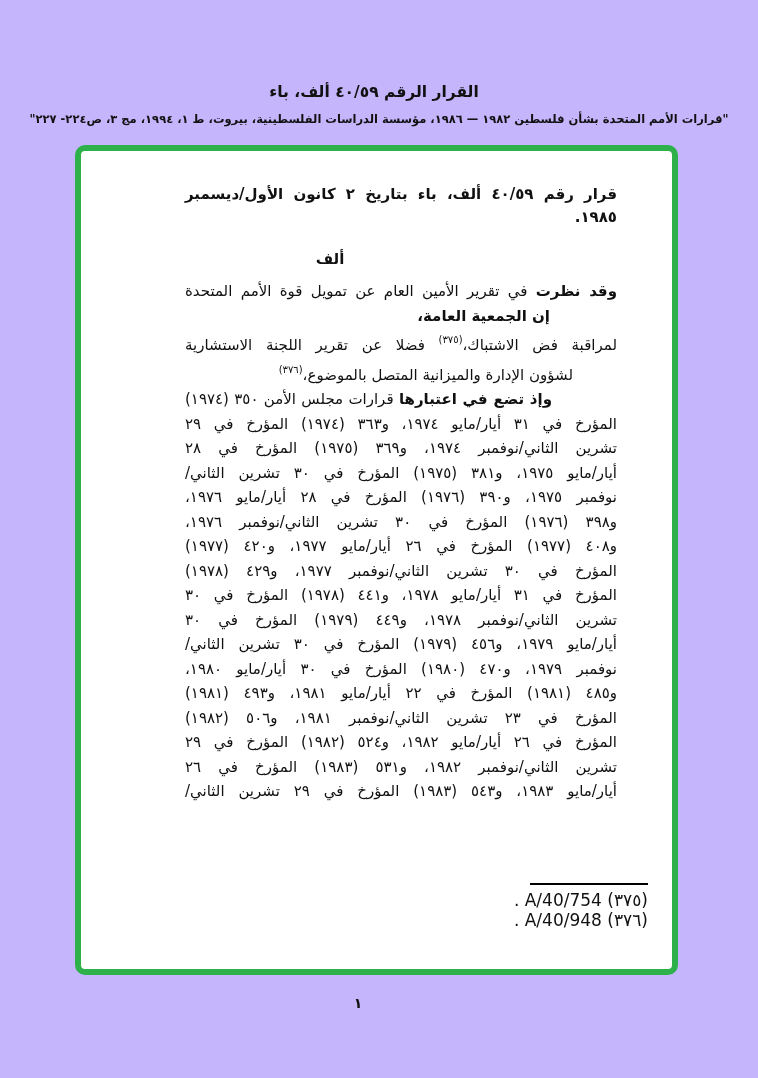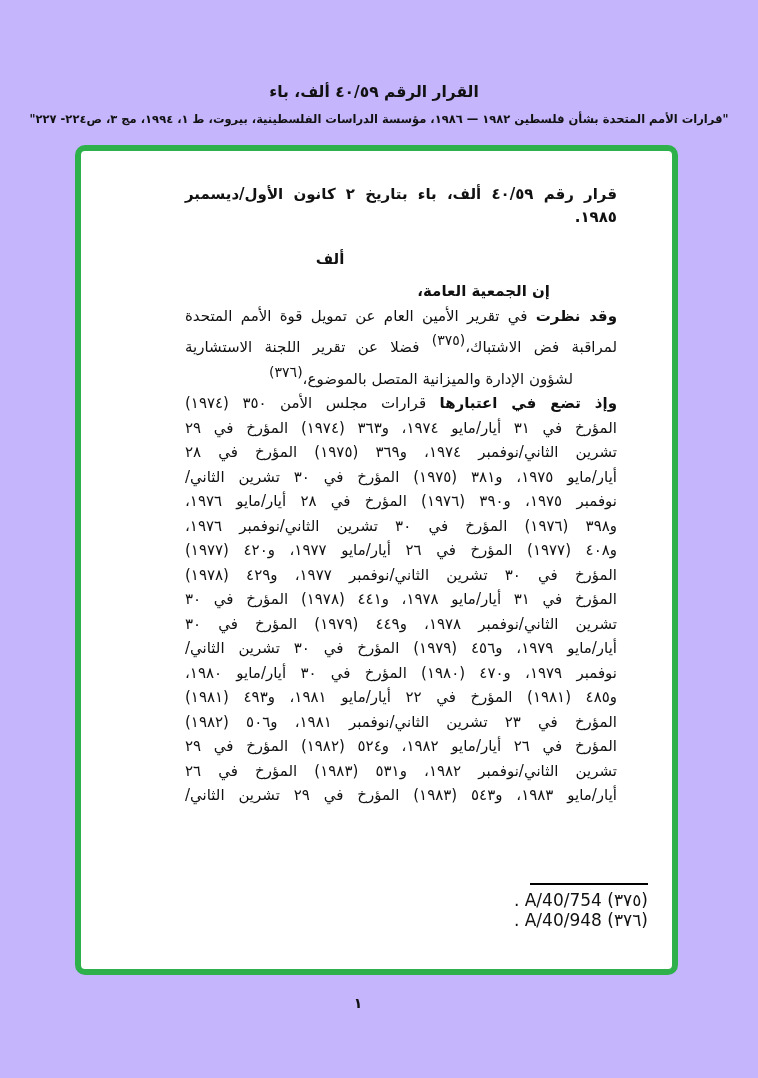--- a/index.html
+++ b/index.html
@@ -31,23 +31,23 @@
   .h1-cont { font-weight:bold; font-size:15px; line-height:23px; text-align:right; }
   .h2 { font-weight:bold; font-size:14.5px; line-height:22px;
         width:290px; margin:6px 142px 0 0; text-align:center; }
   .section-label { font-weight:bold; font-size:15px; line-height:21px;
         width:290px; margin:20px 142px 0 0; text-align:center; }
   .body { margin-top:9px; }
   .ln { font-size:15px; line-height:24.5px; text-align:justify; text-justify:inter-word; }
   .ln-just { text-align-last:justify; }
   .ln-indent { text-align:start; margin-right:67px; }
   .ln-close { text-align:start; margin-right:44px; }
-  .ln-first-just { text-align-last:justify; }
+  .ln-first-just { margin-right:65px; text-align-last:justify; }
   .b { font-weight:bold; }
-  .sup { font-size:14px; vertical-align:7px; }
+  .sup { font-size:10px; vertical-align:7px; }
   
   .footnotes { position:absolute; top:883px; left:530px; width:118px; direction:rtl; }
   .fn-rule { border-top:2px solid #000; width:118px; height:0; margin-bottom:5px; }
   .fn-line { font-size:17px; line-height:20px; text-align:right; white-space:nowrap; }
   
   .page-num { position:absolute; top:995px; left:347px; width:22px;
               text-align:center; font-size:14px; font-weight:bold; }
 </style>
 </head>
 <body>
@@ -59,22 +59,22 @@
 
   <div class="frame"></div>
 
   <div class="doc">
     <div class="h1-line">قرار رقم ٤٠/٥٩ ألف، باء بتاريخ ٢ كانون الأول/ديسمبر</div>
     <div class="h1-cont">١٩٨٥.</div>
     <div class="section-label">ألف</div>
 
     <div class="body">
 
-    <div class="ln ln-indent"><span class="b">إن الجمعية العامة،</span></div>
-        <div class="ln ln-just"><span class="b">وقد نظرت</span><span> في تقرير الأمين العام عن تمويل قوة الأمم المتحدة</span></div>
+    <div class="ln ln-just"><span class="b">وقد نظرت</span><span> في تقرير الأمين العام عن تمويل قوة الأمم المتحدة</span></div>
+        <div class="ln ln-indent"><span class="b">إن الجمعية العامة،</span></div>
         <div class="ln ln-just"><span>لمراقبة فض الاشتباك،</span><span class="sup">(٣٧٥)</span><span> فضلا عن تقرير اللجنة الاستشارية</span></div>
         <div class="ln ln-close"><span>لشؤون الإدارة والميزانية المتصل بالموضوع،</span><span class="sup">(٣٧٦)</span></div>
         <div class="ln ln-first-just"><span class="b">وإذ تضع في اعتبارها</span><span> قرارات مجلس الأمن ٣٥٠ (١٩٧٤)</span></div>
         <div class="ln ln-just"><span>المؤرخ في ٣١ أيار/مايو ١٩٧٤، و٣٦٣ (١٩٧٤) المؤرخ في ٢٩</span></div>
         <div class="ln ln-just"><span>تشرين الثاني/نوفمبر ١٩٧٤، و٣٦٩ (١٩٧٥) المؤرخ في ٢٨</span></div>
         <div class="ln ln-just"><span>أيار/مايو ١٩٧٥، و٣٨١ (١٩٧٥) المؤرخ في ٣٠ تشرين الثاني/</span></div>
         <div class="ln ln-just"><span>نوفمبر ١٩٧٥، و٣٩٠ (١٩٧٦) المؤرخ في ٢٨ أيار/مايو ١٩٧٦،</span></div>
         <div class="ln ln-just"><span>و٣٩٨ (١٩٧٦) المؤرخ في ٣٠ تشرين الثاني/نوفمبر ١٩٧٦،</span></div>
         <div class="ln ln-just"><span>و٤٠٨ (١٩٧٧) المؤرخ في ٢٦ أيار/مايو ١٩٧٧، و٤٢٠ (١٩٧٧)</span></div>
         <div class="ln ln-just"><span>المؤرخ في ٣٠ تشرين الثاني/نوفمبر ١٩٧٧، و٤٢٩ (١٩٧٨)</span></div>

